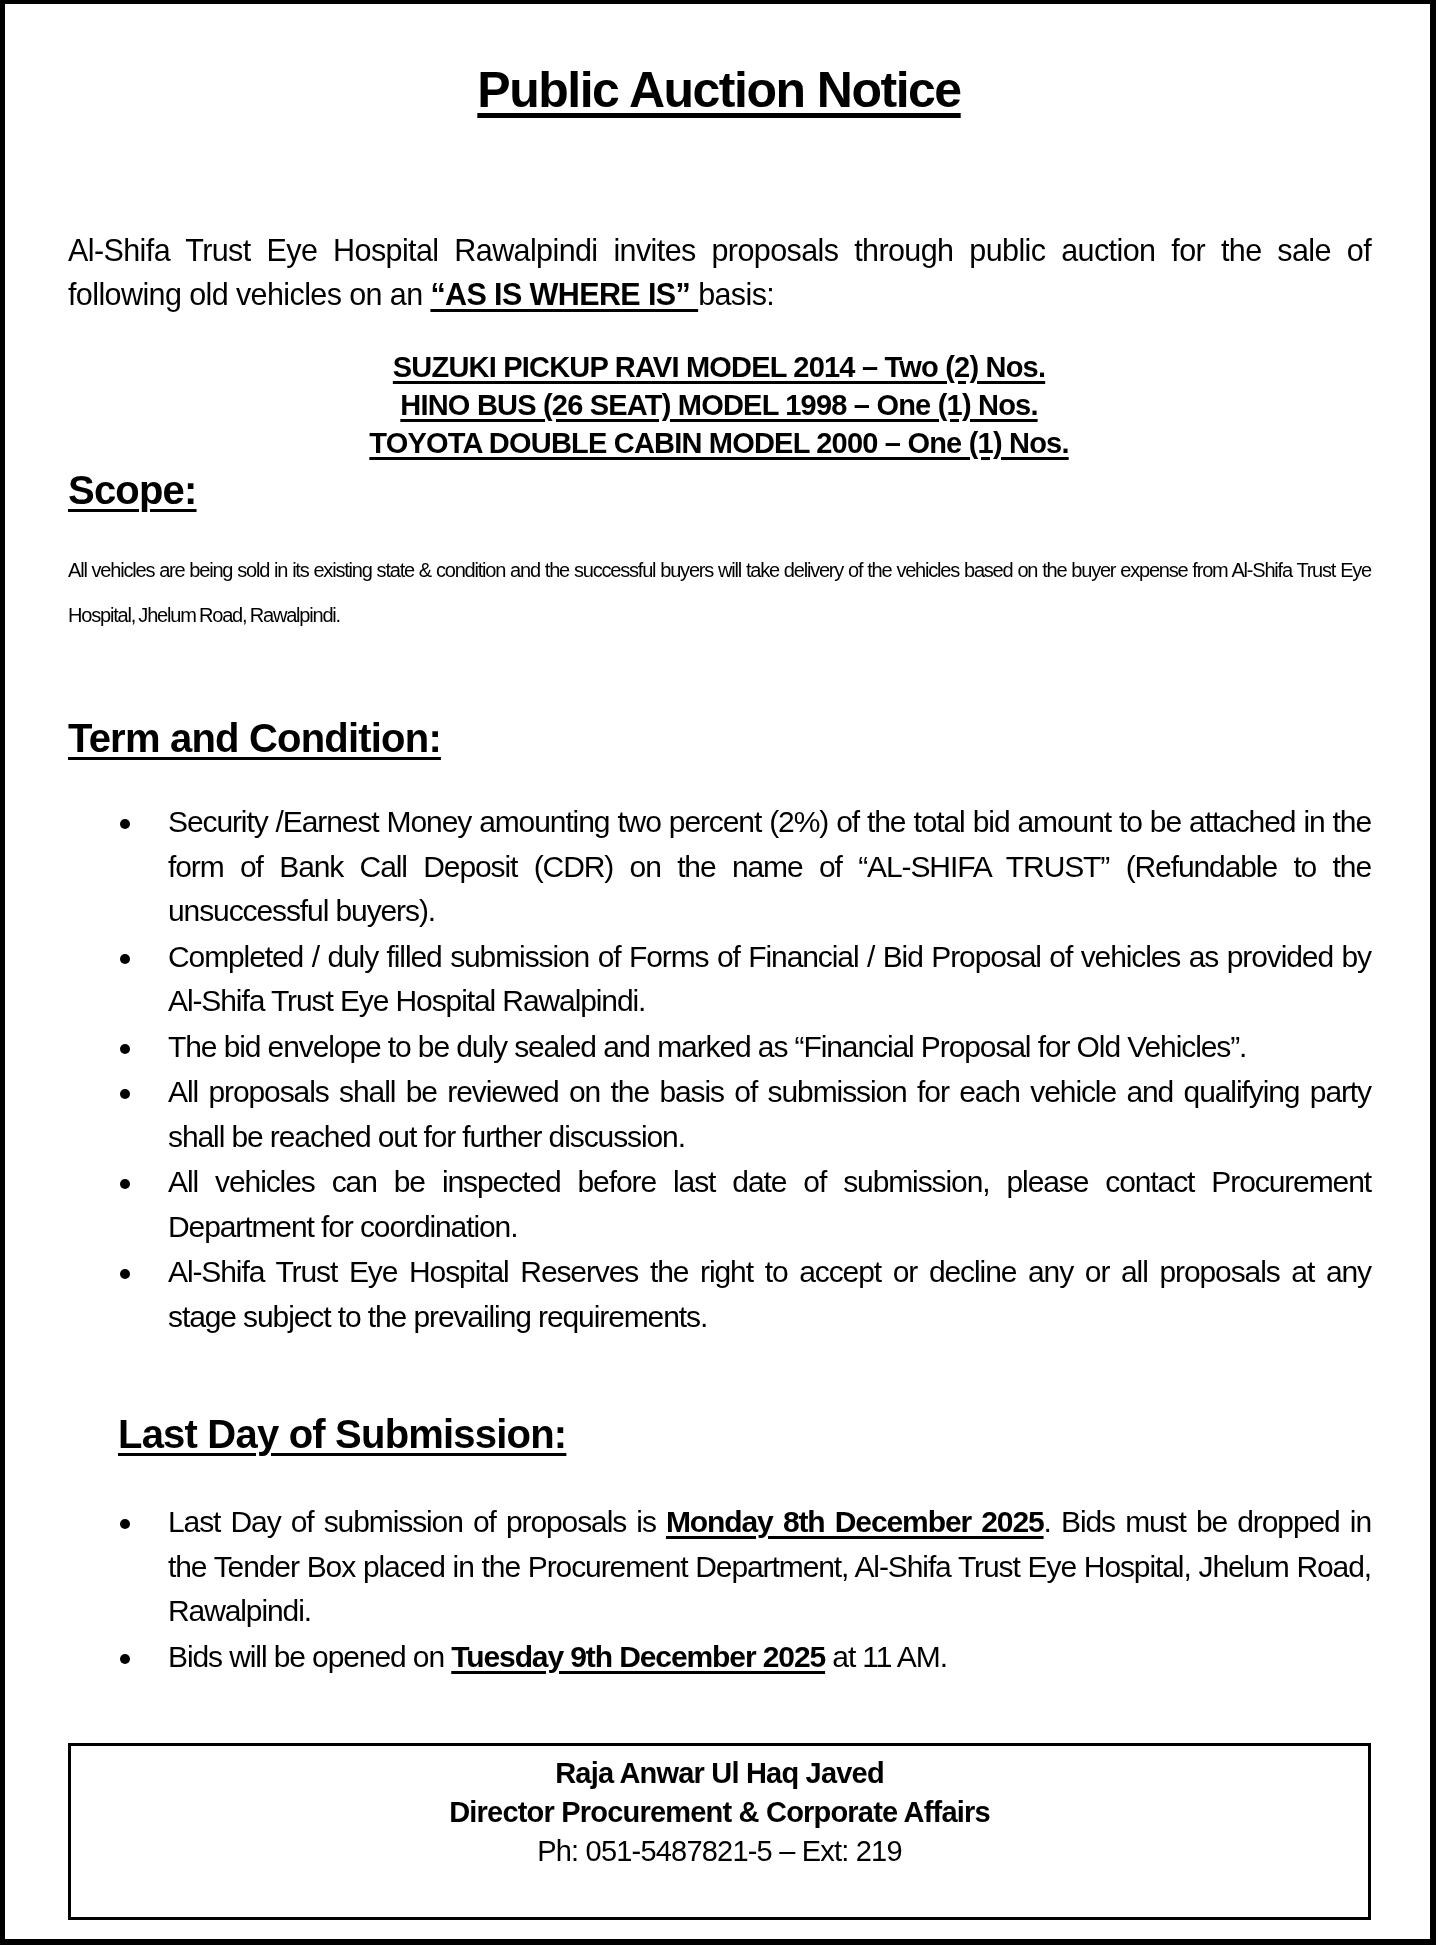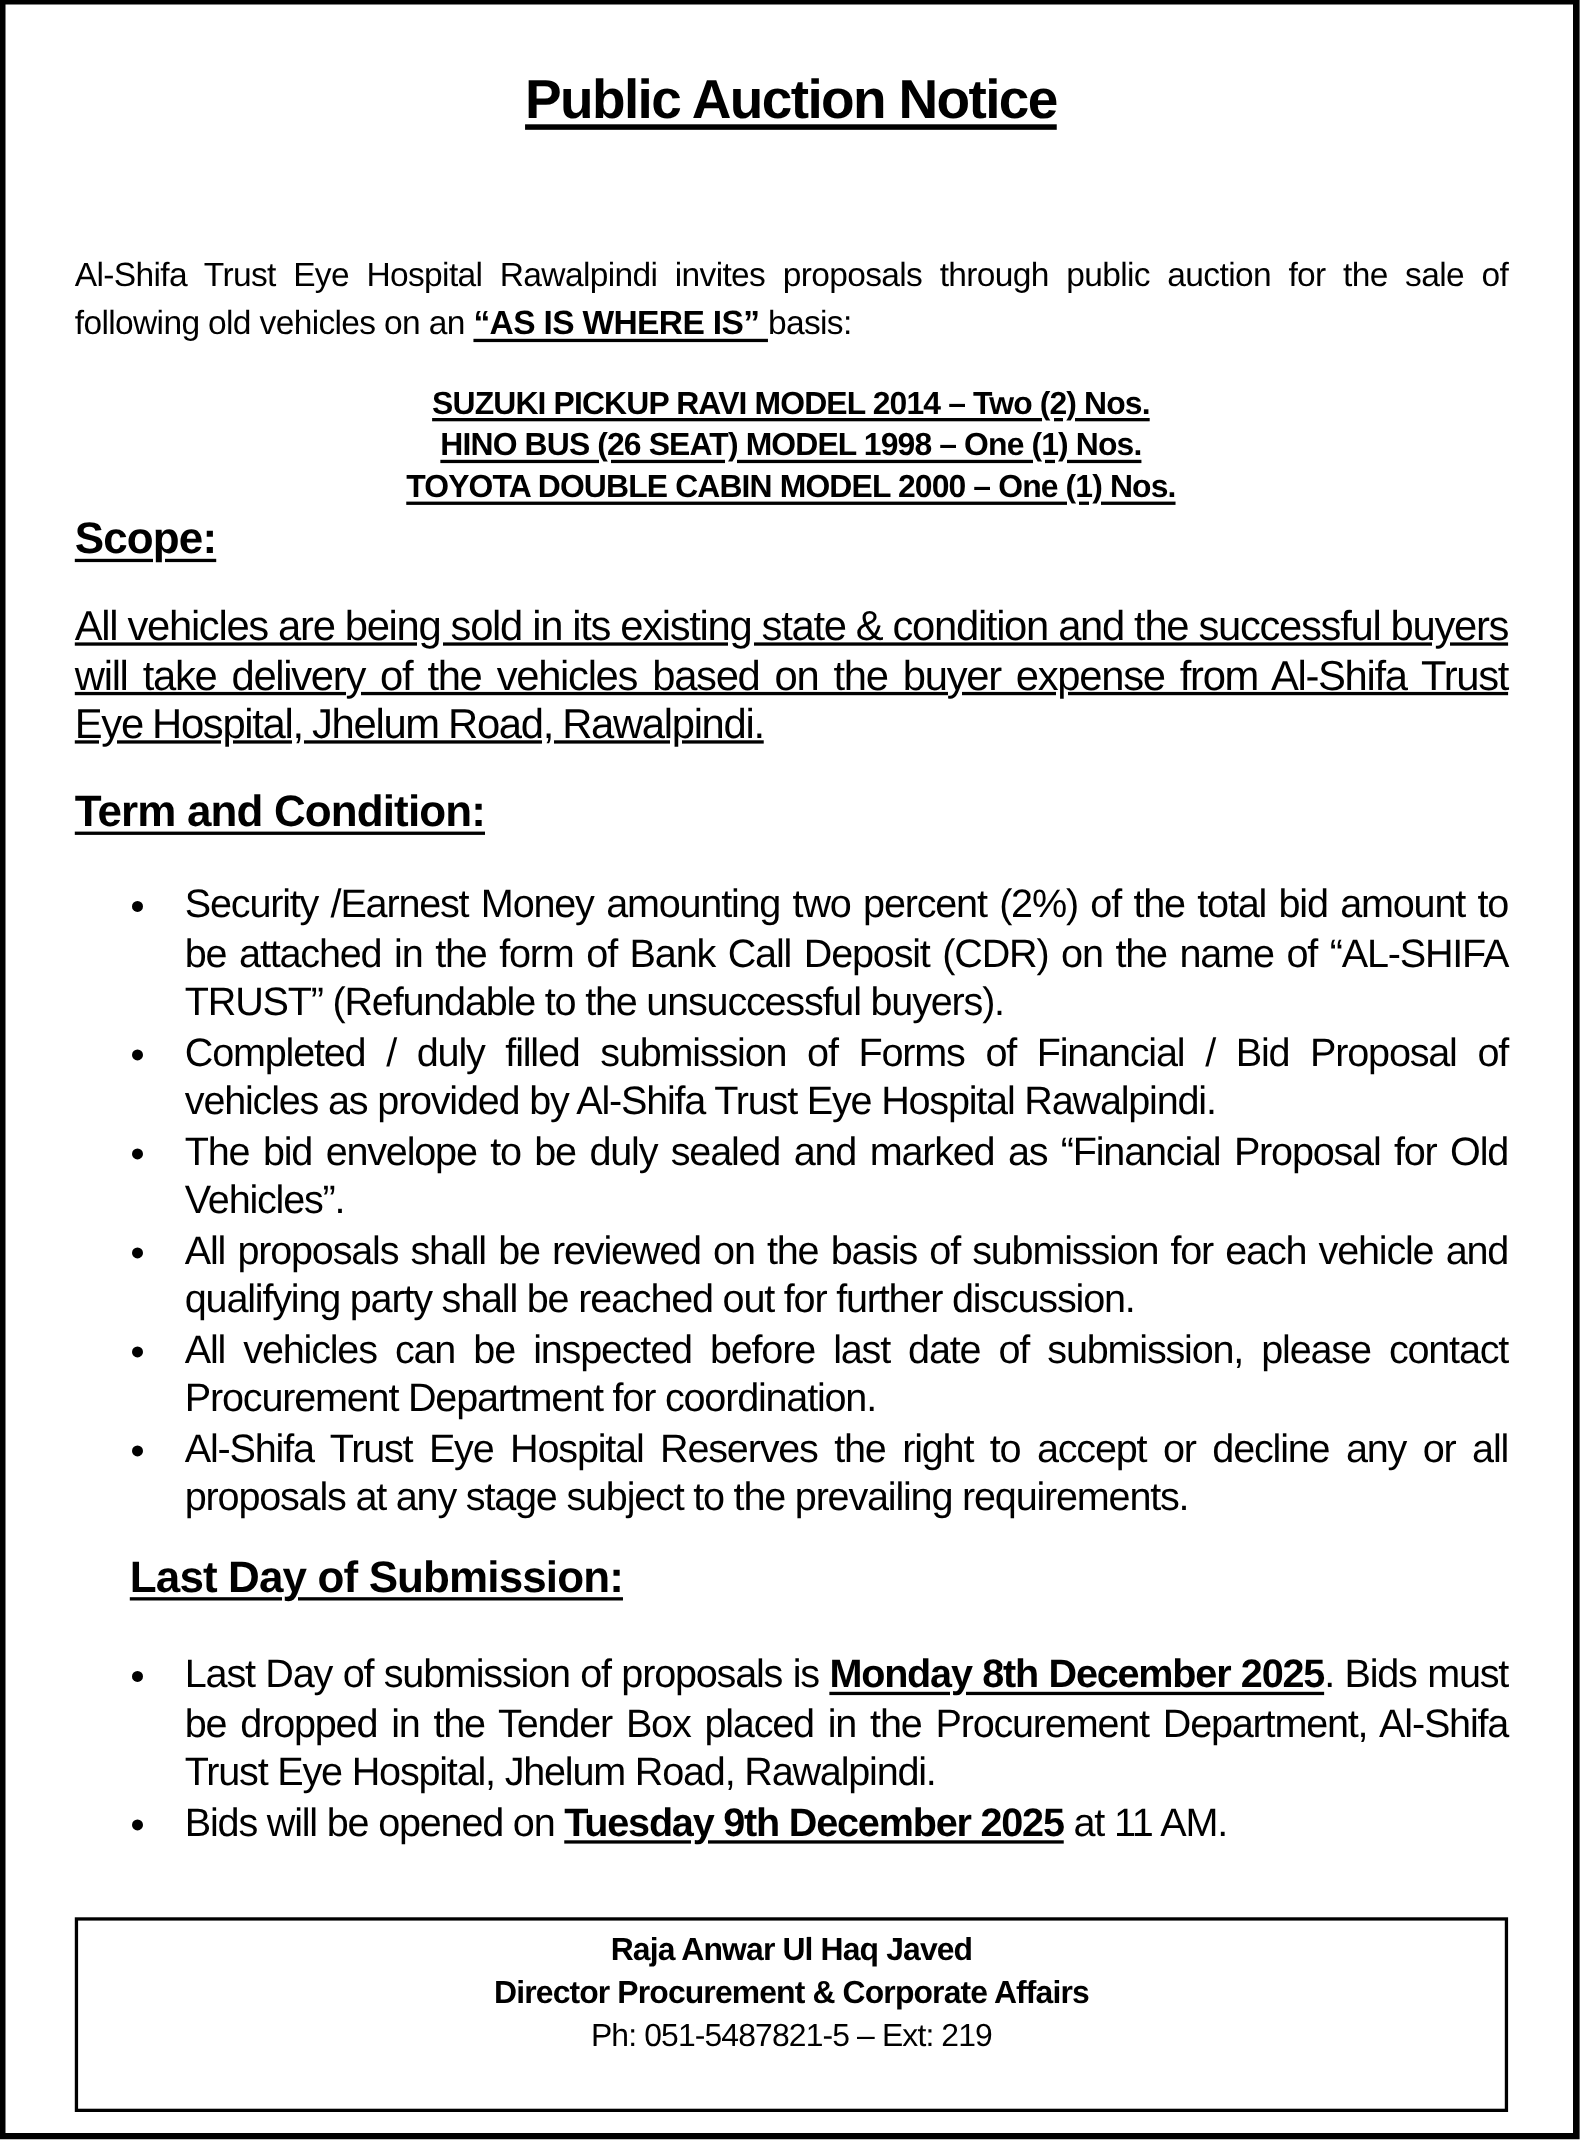--- a/index.html
+++ b/index.html
@@ -53,37 +53,36 @@
       position: absolute;
       font-size: 40px;
       line-height: 48px;
       letter-spacing: -0.8px;
     }
     .heading span { text-decoration: underline; text-decoration-thickness: 3px; text-underline-offset: 5px; }
 
     .para {
       position: absolute;
       left: 68px; width: 1303px;
-      font-size: 38px;
+      font-size: 20px;
       line-height: 44.5px;
       text-align: justify;
       letter-spacing: -1.2px;
       word-spacing: -1px;
-      text-decoration: underline;
     }
 
     .bullets {
       position: absolute;
       left: 110px; width: 1261px;
       list-style: none;
     }
     .bullets li {
       position: relative;
       padding-left: 58px;
-      font-size: 36px;
+      font-size: 30px;
       line-height: 44.5px;
       text-align: justify;
       text-align-last: left;
       letter-spacing: -1.1px;
       margin-bottom: 1px;
     }
     .bullets li .dot {
       position: absolute;
       left: 10px; top: 19px;
       width: 10px; height: 10px;

